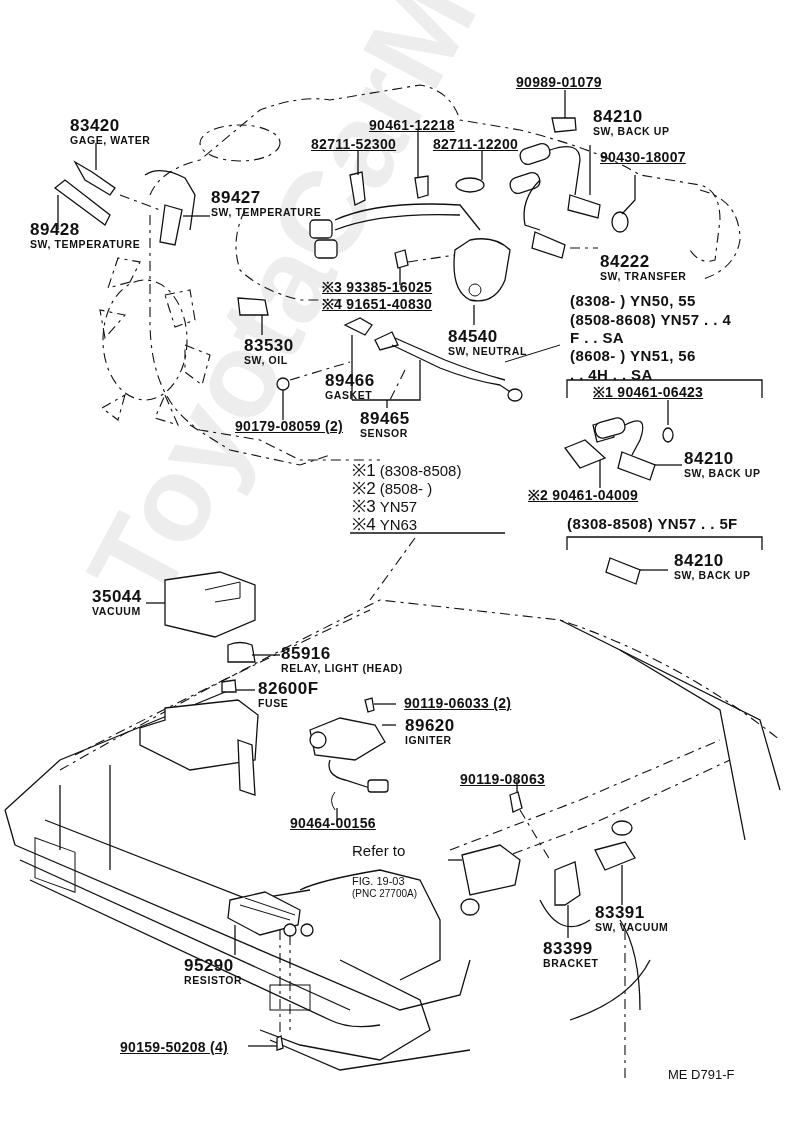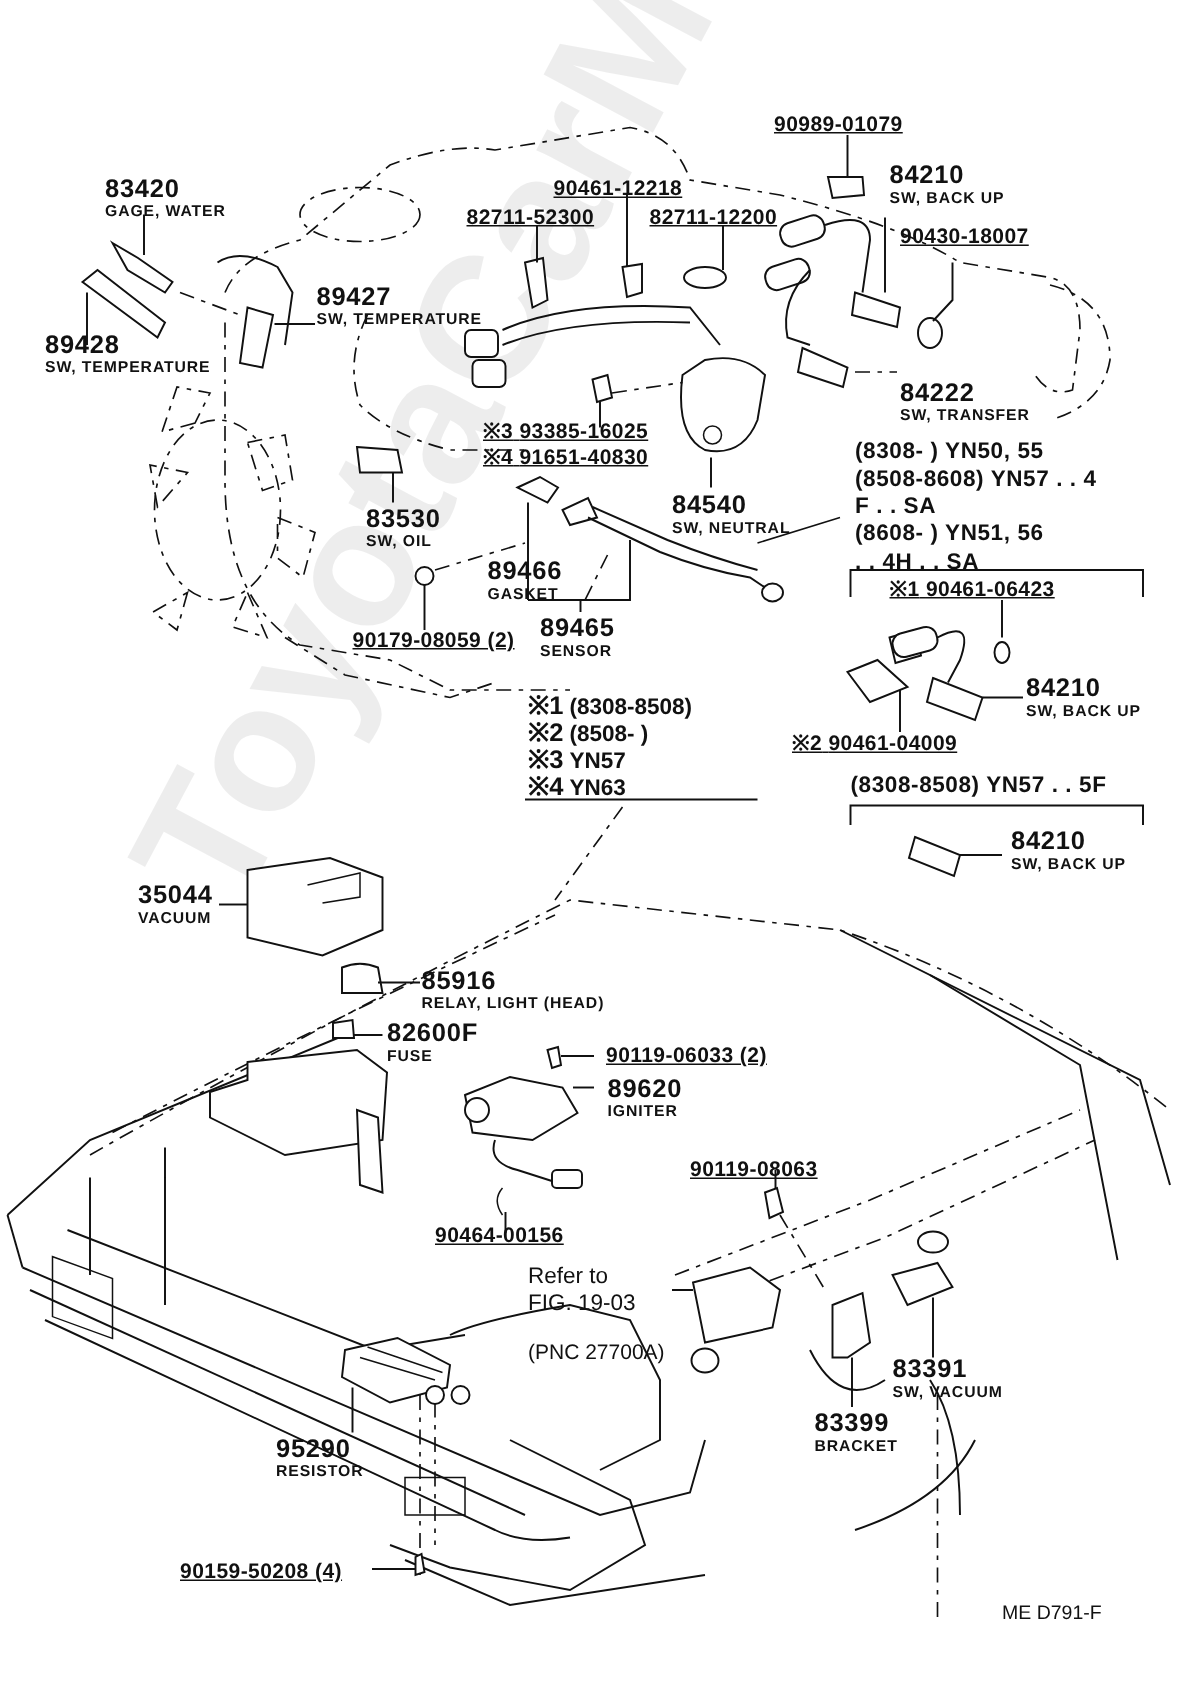--- a/index.html
+++ b/index.html
@@ -8,21 +8,21 @@
   #art { position: absolute; left: 0; top: 0; width: 800px; height: 1128px; }
   .ln { fill: none; stroke: #111; stroke-width: 1.3; }
   .dash { fill: none; stroke: #111; stroke-width: 1.1; stroke-dasharray: 10 5 3 5; }
   .thin { fill: none; stroke: #111; stroke-width: 1; }
   .part { fill: #fff; stroke: #111; stroke-width: 1.3; }
   .lbl { position: absolute; line-height: 1; white-space: nowrap; }
   .num { font-size: 17px; font-weight: bold; letter-spacing: 0.5px; }
   .num-sm { font-size: 14px; font-weight: bold; letter-spacing: 0.3px; text-decoration: underline; }
   .desc { font-size: 10.5px; font-weight: bold; letter-spacing: 0.6px; display: block; margin-top: 1px; }
   .note { font-size: 15px; font-weight: bold; letter-spacing: 0.4px; }
-  .legend { font-size: 15px; font-weight: bold; }
+  .legend { font-size: 15px; font-weight: normal; }
   .legend span.mk { font-size: 17px; margin-right: 4px; }
   .watermark { position: absolute; left: 60px; top: 560px; font-size: 120px; font-weight: bold;
                color: rgba(0,0,0,0.07); transform: rotate(-62deg); transform-origin: left top;
                white-space: nowrap; pointer-events: none; }
 </style>
 </head>
 <body>
 
 <div class="watermark">ToyotaCarMine.ru</div>
 
@@ -311,22 +311,22 @@
 <div class="lbl num-sm" style="left:404px;top:696px">90119-06033 (2)</div>
 <div class="lbl" style="left:405px;top:717px">
   <span class="num">89620</span>
   <span class="desc">IGNITER</span>
 </div>
 <div class="lbl num-sm" style="left:290px;top:816px">90464-00156</div>
 <div class="lbl num-sm" style="left:460px;top:772px">90119-08063</div>
 
 <div class="lbl" style="left:352px;top:843px;font-weight:normal">
   <div style="font-size:15px">Refer to</div>
-  <div style="font-size:15px;margin-top:3px">FIG. 19-03</div>
-  <div style="font-size:14px;margin-top:18px">(PNC 27700A)</div>
+  <div style="font-size:11px;margin-top:18px">FIG. 19-03</div>
+  <div style="font-size:10px;margin-top:2px">(PNC 27700A)</div>
 </div>
 
 <div class="lbl" style="left:595px;top:904px">
   <span class="num">83391</span>
   <span class="desc">SW, VACUUM</span>
 </div>
 <div class="lbl" style="left:543px;top:940px">
   <span class="num">83399</span>
   <span class="desc">BRACKET</span>
 </div>

